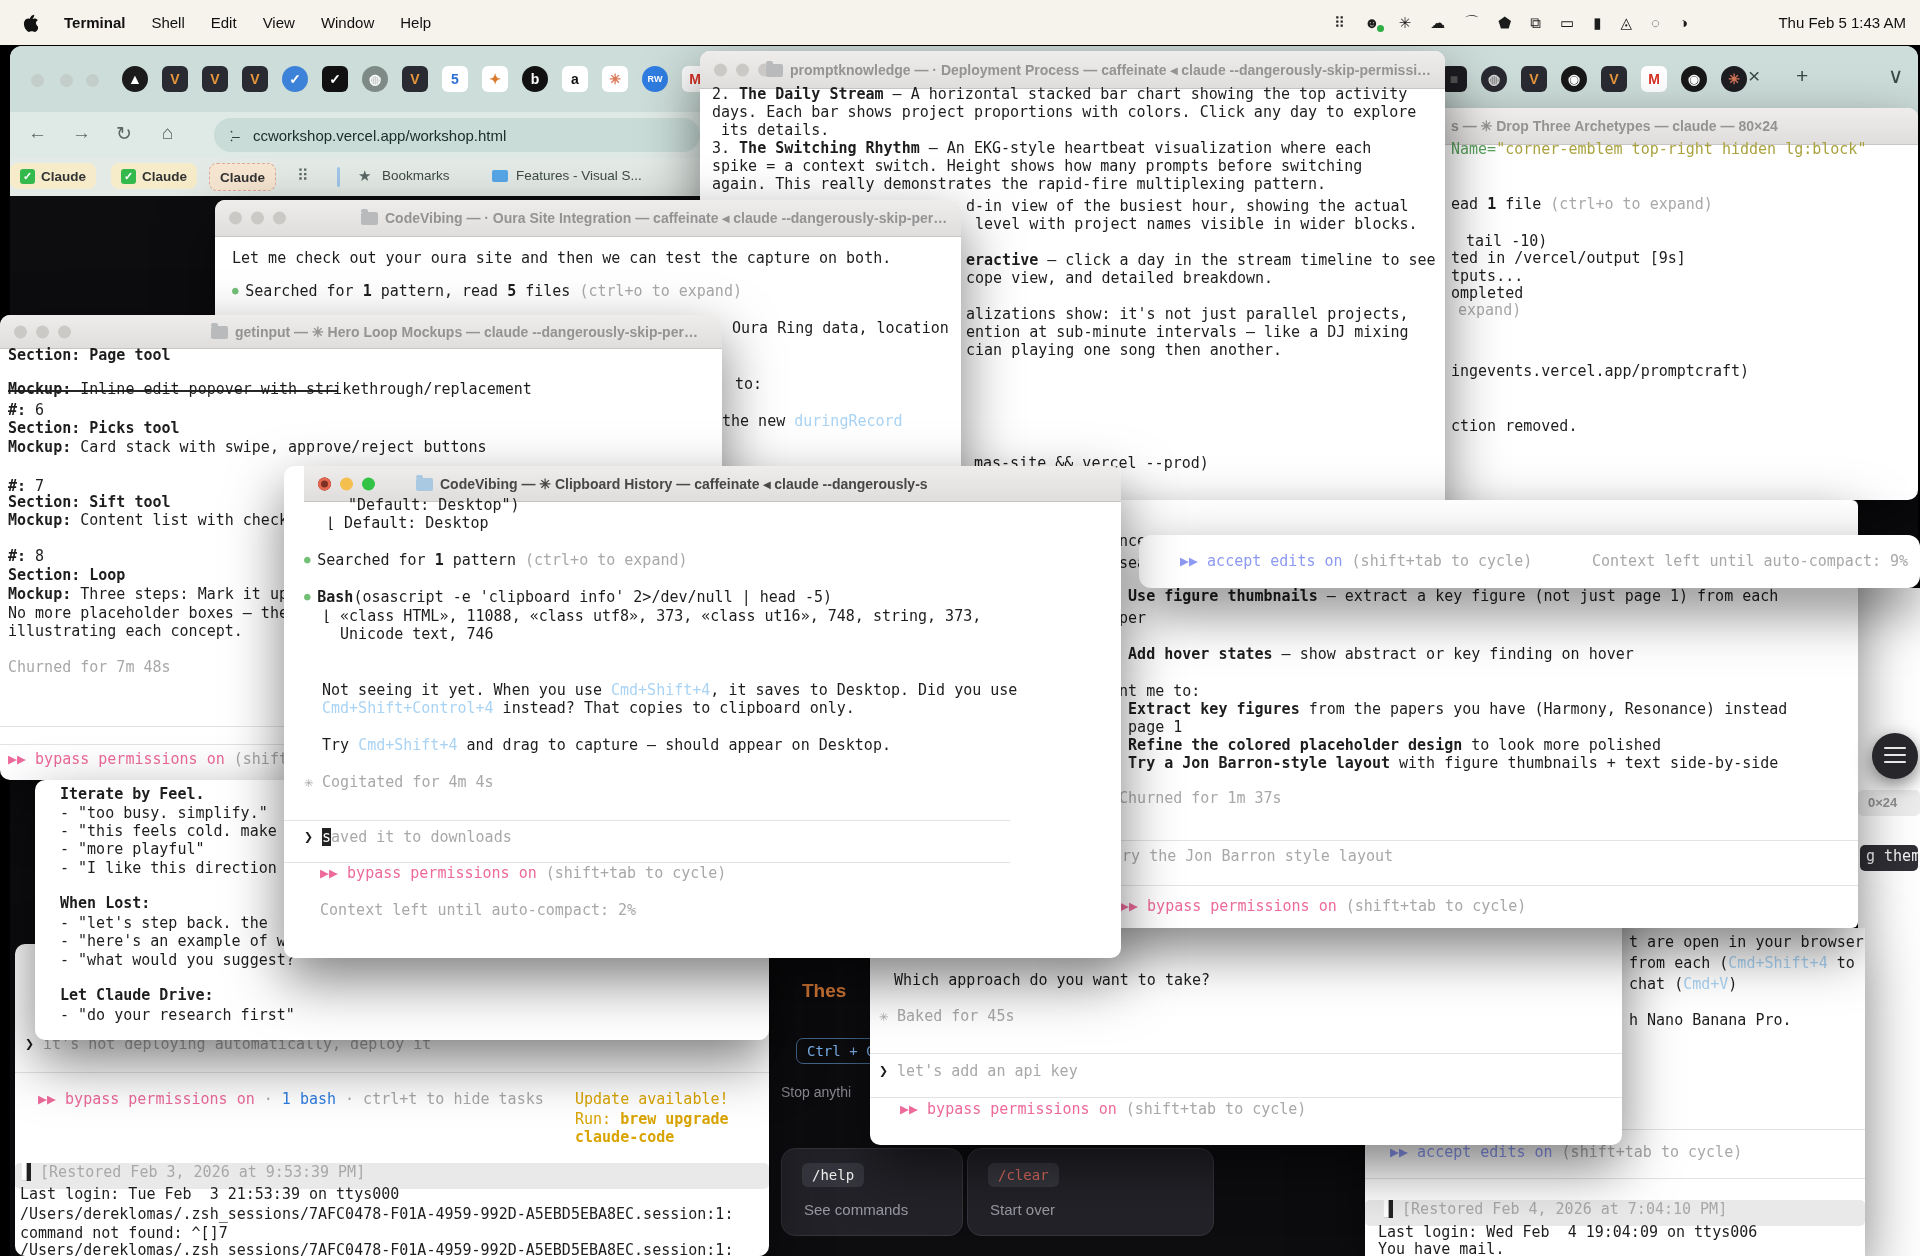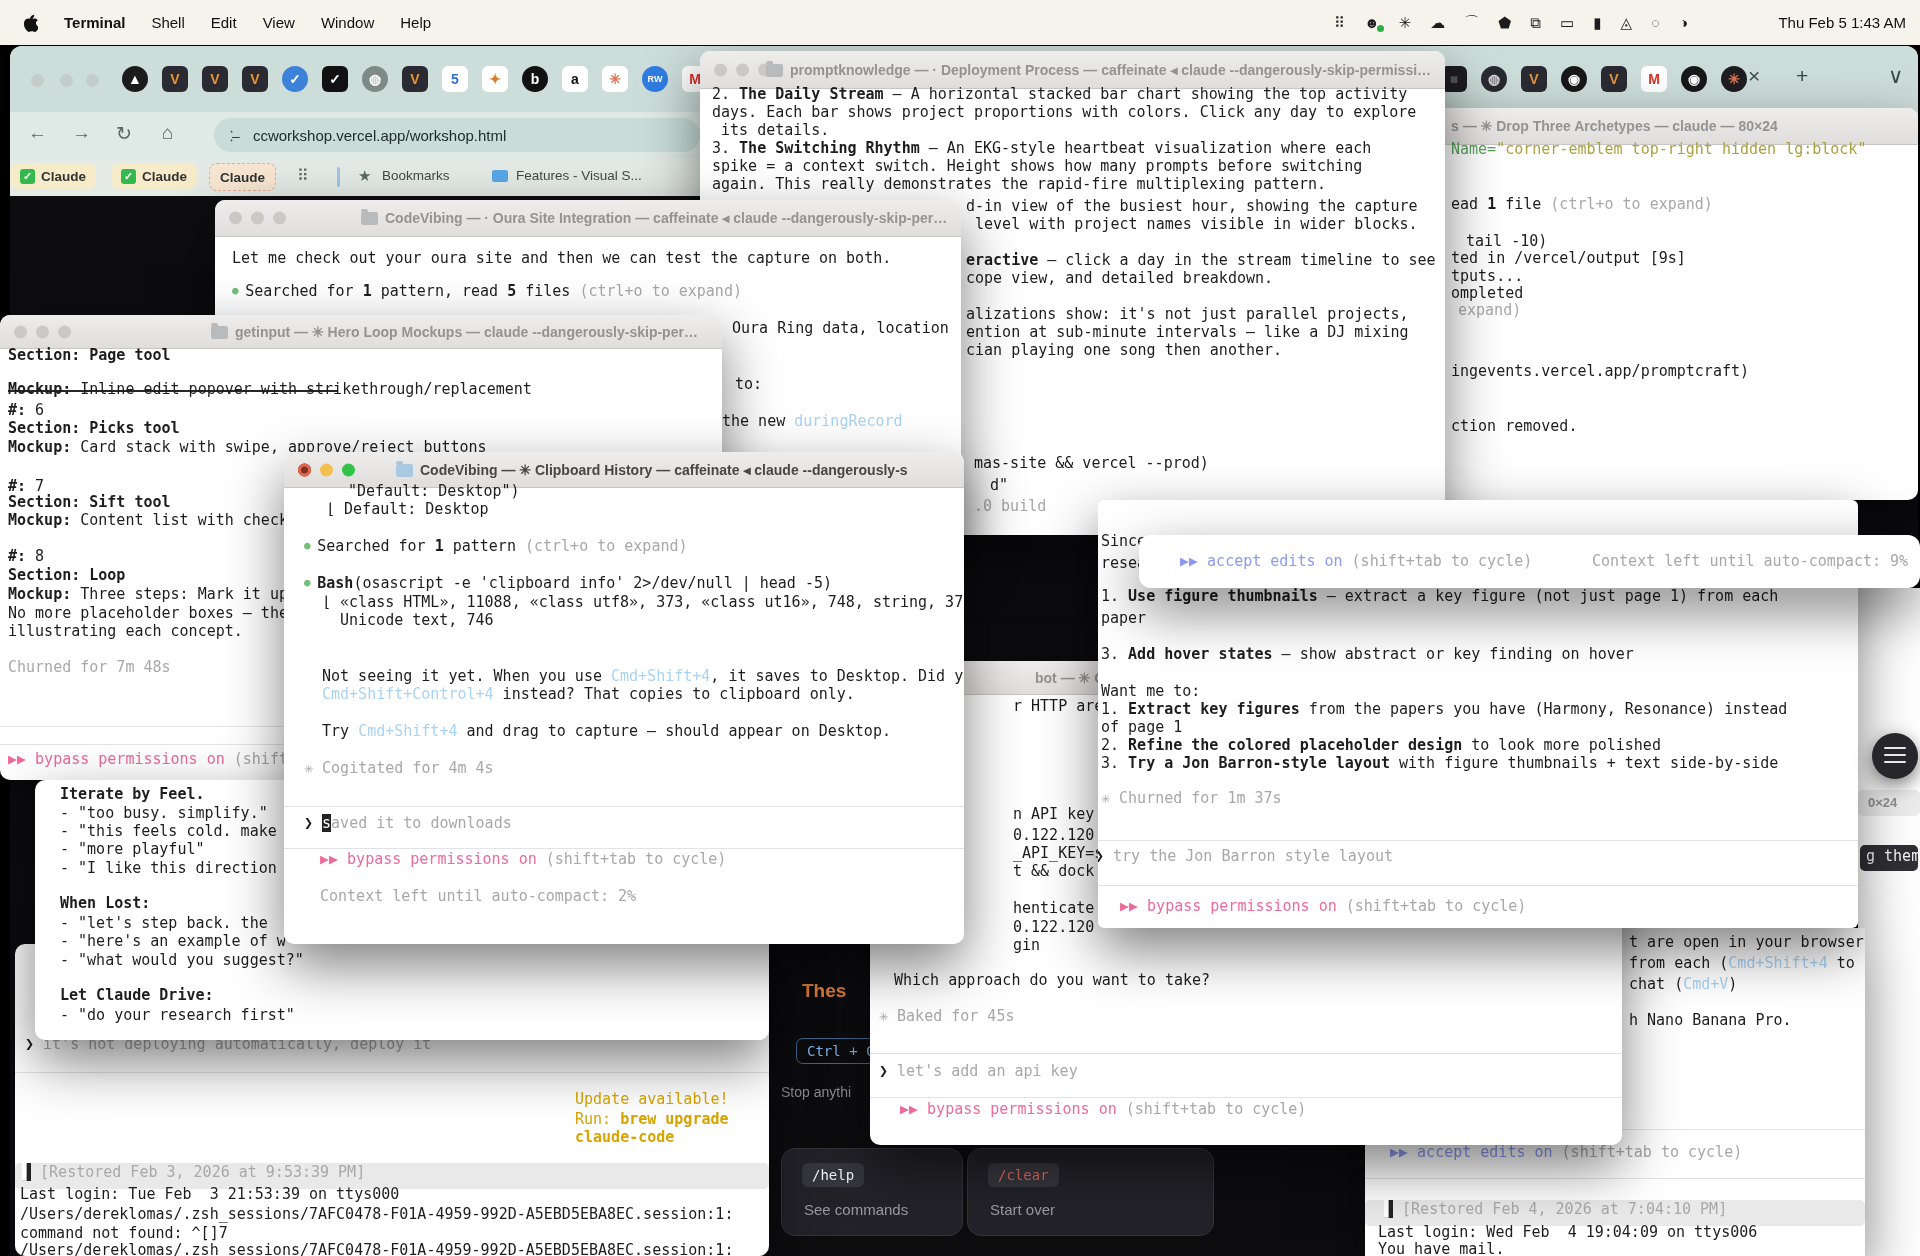--- a/index.html
+++ b/index.html
@@ -232,21 +232,21 @@
         <span class="light off" style="left: 58px;"></span>
         <span class="tfold" style="left: 66px;"></span>
         <span class="ttext" style="left: 90px; right: 12px;">promptknowledge — · Deployment Process — caffeinate ◂ claude --dangerously-skip-permissions</span>
       </div>
       <div class="tl" style="left: 12px; top: 33px;"><span>2. </span><span class="b">The Daily Stream</span><span>&nbsp;— A horizontal stacked bar chart showing the top activity</span></div>
       <div class="tl" style="left: 12px; top: 51px;"><span>days. Each bar shows project proportions with colors. Click any day to explore</span></div>
       <div class="tl" style="left: 12px; top: 69px;"><span> its details.</span></div>
       <div class="tl" style="left: 12px; top: 87px;"><span>3. </span><span class="b">The Switching Rhythm</span><span> — An EKG-style heartbeat visualization where each</span></div>
       <div class="tl" style="left: 12px; top: 105px;"><span>spike = a context switch. Height shows how many prompts before switching</span></div>
       <div class="tl" style="left: 12px; top: 123px;"><span>again. This really demonstrates the rapid-fire multiplexing pattern.</span></div>
-      <div class="tl" style="left: 266px; top: 145px;"><span>d-in view of the busiest hour, showing the capture</span></div>
+      <div class="tl" style="left: 266px; top: 145px;"><span>d-in view of the busiest hour, showing the actual</span></div>
       <div class="tl" style="left: 266px; top: 163px;"><span> level with project names visible in wider blocks.</span></div>
       <div class="tl" style="left: 266px; top: 199px;"><span class="b">eractive</span><span> — click a day in the stream timeline to see</span></div>
       <div class="tl" style="left: 266px; top: 217px;"><span>cope view, and detailed breakdown.</span></div>
       <div class="tl" style="left: 266px; top: 253px;"><span>alizations show: it's not just parallel projects,</span></div>
       <div class="tl" style="left: 266px; top: 271px;"><span>ention at sub-minute intervals — like a DJ mixing</span></div>
       <div class="tl" style="left: 266px; top: 289px;"><span>cian playing one song then another.</span></div>
       <div class="tl" style="left: 274px; top: 402px;"><span>mas-site &amp;&amp; vercel --prod)</span></div>
       <div class="tl" style="left: 290px; top: 424px;"><span>d"</span></div>
       <div class="tl" style="left: 274px; top: 445px;"><span class="dim">.0 build</span></div>
     </div>
@@ -344,20 +344,21 @@
       <div class="tl" style="left: 8px; top: 269px;"><span class="b">Mockup:</span><span> Three steps: Mark it up</span></div>
       <div class="tl" style="left: 8px; top: 288px;"><span>No more placeholder boxes — the</span></div>
       <div class="tl" style="left: 8px; top: 306px;"><span>illustrating each concept.</span></div>
       <div class="tl" style="left: 8px; top: 342px;"><span class="dim">Churned for 7m 48s</span></div>
       <div class="tl" style="left: 8px; top: 434px;"><span class="pink">▶▶ bypass permissions on </span><span class="dim">(shift</span></div>
     </div>
     <div class="win" style="left: 15px; top: 944px; width: 754px; height: 312px;">
       <div class="hbar" style="left: 0px; top: 219px; width: 754px; height: 26px; background: rgb(233, 233, 233); border-radius: 5px;"></div>
       <div class="sep" style="left: 0px; top: 128px; width: 754px;"></div>
       <div class="tl" style="left: 10px; top: 90px;"><span>❯ </span><span class="dim">it's not deploying automatically, deploy it</span></div>
+      <div class="tl" style="left: 23px; top: 145px;"><span class="pink">▶▶ bypass permissions on </span><span class="dim">· </span><span class="blue">1 bash</span><span class="dim"> · ctrl+t to hide tasks</span></div>
       <div class="tl" style="left: 560px; top: 145px;"><span class="yellow">Update available!</span></div>
       <div class="tl" style="left: 560px; top: 165px;"><span class="yellow">Run: </span><span class="yellowb">brew upgrade</span></div>
       <div class="tl" style="left: 560px; top: 183px;"><span class="yellowb">claude-code</span></div>
       <div class="tl" style="left: 7px; top: 218px;"><span class="cur">▌</span><span class="dim"> [Restored Feb 3, 2026 at 9:53:39 PM]</span></div>
       <div class="tl" style="left: 5px; top: 240px;"><span>Last login: Tue Feb  3 21:53:39 on ttys000</span></div>
       <div class="tl" style="left: 5px; top: 260px;"><span>/Users/dereklomas/.zsh_sessions/7AFC0478-F01A-4959-992D-A5EBD5EBA8EC.session:1:</span></div>
       <div class="tl" style="left: 5px; top: 279px;"><span>command not found: ^[]7</span></div>
       <div class="tl" style="left: 5px; top: 296px;"><span>/Users/dereklomas/.zsh_sessions/7AFC0478-F01A-4959-992D-A5EBD5EBA8EC.session:1:</span></div>
     </div>
     <div class="win" style="left: 35px; top: 780px; width: 734px; height: 260px;">
@@ -366,21 +367,21 @@
       <div class="tl" style="left: 25px; top: 41px;"><span>- "this feels cold. make</span></div>
       <div class="tl" style="left: 25px; top: 59px;"><span>- "more playful"</span></div>
       <div class="tl" style="left: 25px; top: 78px;"><span>- "I like this direction</span></div>
       <div class="tl" style="left: 25px; top: 113px;"><span class="b">When Lost:</span></div>
       <div class="tl" style="left: 25px; top: 133px;"><span>- "let's step back. the</span></div>
       <div class="tl" style="left: 25px; top: 151px;"><span>- "here's an example of w</span></div>
       <div class="tl" style="left: 25px; top: 170px;"><span>- "what would you suggest?"</span></div>
       <div class="tl" style="left: 25px; top: 205px;"><span class="b">Let Claude Drive:</span></div>
       <div class="tl" style="left: 25px; top: 225px;"><span>- "do your research first"</span></div>
     </div>
-    <div class="win" style="left: 284px; top: 452px; width: 680px; height: 492px;">
+    <div class="win" style="left: 284px; top: 466px; width: 817px; height: 492px; padding-left: 20px;">
       <div class="tbar" style="height: 35px;">
         <span class="light l0" style="left: 14px;"></span>
         <span class="light l1" style="left: 36px;"></span>
         <span class="light l2" style="left: 58px;"></span>
         <span class="tfold bluef" style="left: 112px;"></span>
         <span class="ttext dark" style="left: 136px; right: 12px;">CodeVibing — ✳ Clipboard History — caffeinate ◂ claude --dangerously-s</span>
       </div>
       <div class="sep" style="left: 0px; top: 354px; width: 726px;"></div>
       <div class="sep" style="left: 0px; top: 396px; width: 726px;"></div>
       <div class="tl" style="left: 64px; top: 29px;"><span>"Default: Desktop")</span></div>

